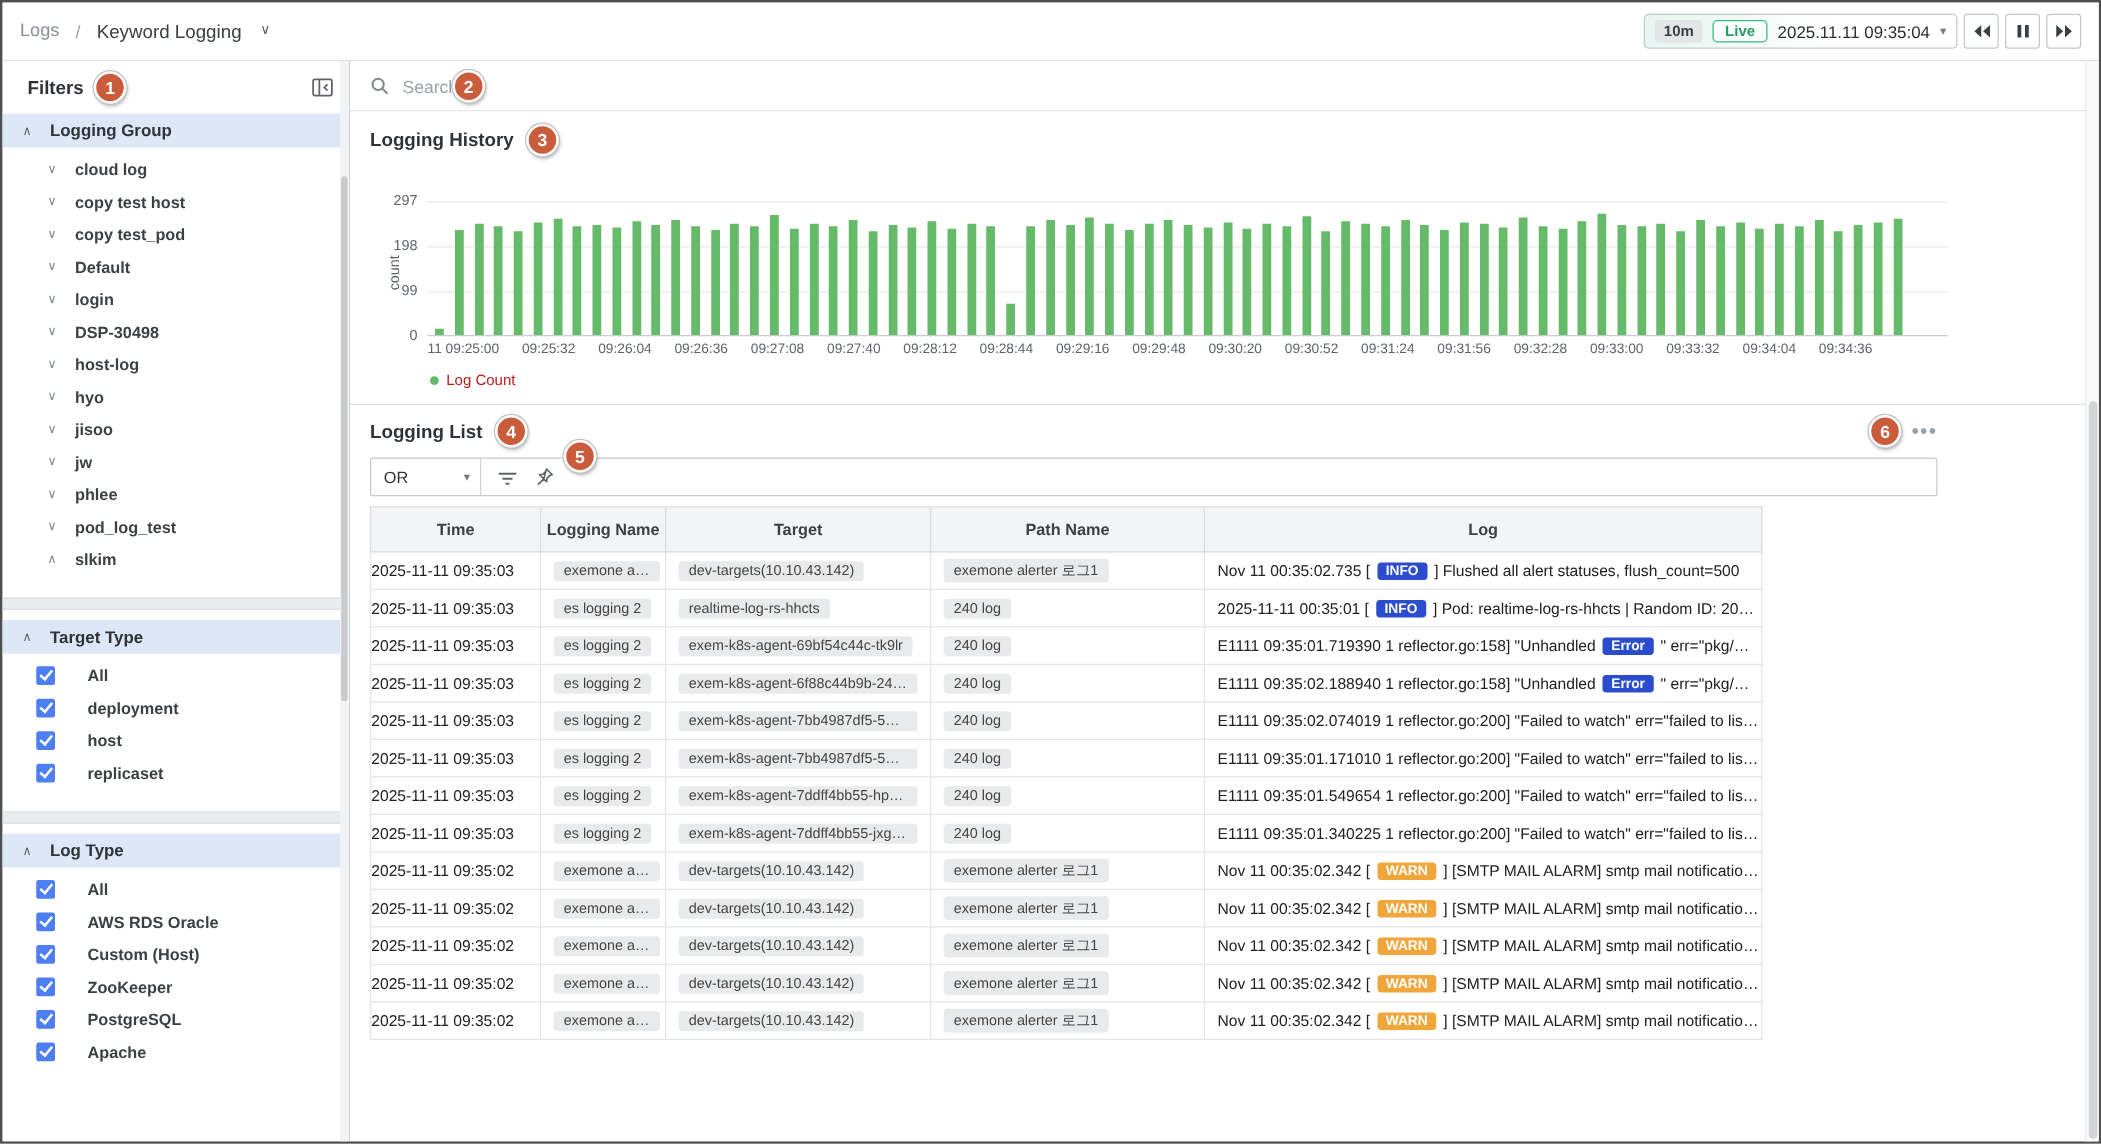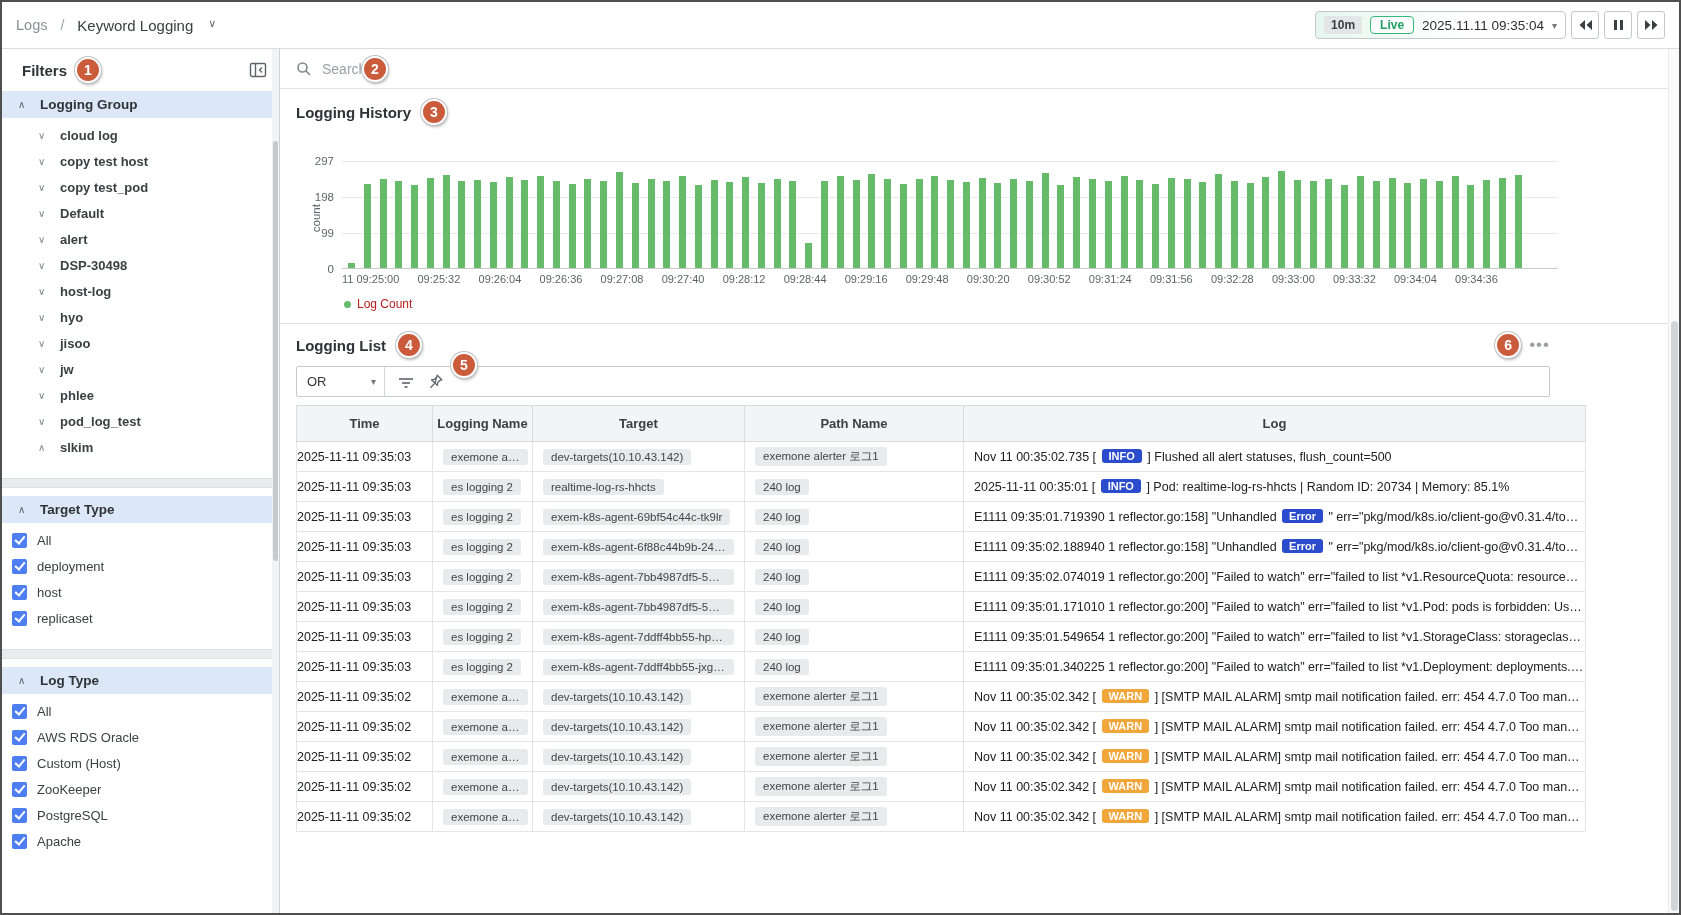--- a/index.html
+++ b/index.html
@@ -32,21 +32,21 @@
   
   .sidebar-header { height:42px; display:flex; align-items:center; padding:0 12px 0 20px; gap:8px; }
   .sidebar-title { font-size:15px; font-weight:bold; color:#2f3337; }
   .collapse-btn { margin-left:auto; cursor:pointer; display:flex; }
   .section-header { height:27px; background:#dce8f7; display:flex; align-items:center; gap:12px; padding-left:16px; }
   .section-header .chev { color:#5f6368; font-size:10px; width:10px; }
   .section-label { font-weight:bold; font-size:13.5px; color:#2f3337; }
   .tree-item { height:26px; display:flex; align-items:center; gap:12px; padding-left:36px; cursor:pointer; }
   .tree-item .chev { color:#80868b; font-size:10px; width:10px; }
   .tree-item .lbl { font-weight:600; color:#3c4043; font-size:13px; }
-  .cb-item { height:26px; display:flex; align-items:center; gap:10px; padding-left:10px; cursor:pointer; }
+  .cb-item { height:26px; display:flex; align-items:center; gap:26px; padding-left:27px; cursor:pointer;font-weight:bold; }
   .cb-box { width:15px; height:15px; border-radius:2px; background:#4d7ef2; position:relative; flex:none; }
   .cb-box::after { content:""; position:absolute; left:4.5px; top:1.5px; width:4px; height:8px; border:solid #fff; border-width:0 2px 2px 0; transform:rotate(40deg); }
   .cb-lbl { color:#3c4043; font-size:13px; }
   .section-gap { height:10px; background:#e9ecef; border-top:1px solid #dde0e3; border-bottom:1px solid #dde0e3; margin:8px 0; }
   .tree-wrap { padding:4px 0 10px 0; }
   .cb-wrap { padding:4px 0 10px 0; }
   .side-scroll { position:absolute; top:0; right:0; width:7px; height:100%; background:#f2f3f4; }
   .side-scroll .thumb { position:absolute; top:92px; width:5px; left:1px; height:420px; background:#c8cacc; border-radius:3px; }
 
   
@@ -77,21 +77,21 @@
   .list-title-row { display:flex; align-items:center; gap:10px; width:1254px; }
   .dots-menu { margin-left:auto; display:flex; align-items:center; gap:8px; }
   .dots { color:#9aa0a6; font-size:17px; letter-spacing:1px; cursor:pointer; line-height:10px; }
   .toolbar { margin-top:8px; width:1254px; height:31px; border:1px solid #c8cbce; border-radius:2px; display:flex; align-items:center; position:relative; background:#fff; }
   .op-select { width:88px; height:100%; display:flex; align-items:center; padding:0 8px 0 10px; border-right:1px solid #d2d5d8; cursor:pointer; }
   .op-value { font-size:13px; color:#333;text-align:right; }
   .op-caret { margin-left:auto; color:#777; font-size:10px; }
   .tb-icon { margin-left:12px; cursor:pointer; display:flex; }
   .toolbar .numbadge { position:absolute; left:154px; top:-15px; }
 
-  table.logtable { margin-top:8px; border-collapse:collapse; table-layout:fixed; width:1290px; }
+  table.logtable { margin-top:8px; border-collapse:collapse; table-layout:fixed; width:1114px; }
   .logtable th { background:#f2f4f6; font-size:13px; font-weight:bold; color:#3c4043; height:36px; border:1px solid #d9dbde; text-align:center; }
   .logtable td { height:30px; border:1px solid #e3e5e8; font-size:12.5px; color:#202124; overflow:hidden; white-space:nowrap; background:#fff; }
   .logtable td.c-time { text-align:left; }
   .logtable td.c-name, .logtable td.c-target, .logtable td.c-path { padding-left:10px; }
   .logtable td.c-log { padding-left:10px; text-overflow:ellipsis; }
   .pill { display:inline-block; background:#e9eaeb; border-radius:3px; padding:2px 8px; font-size:11.5px; color:#444; max-width:95%; overflow:hidden; text-overflow:ellipsis; white-space:nowrap; vertical-align:middle; }
   .lv { display:inline-block; border-radius:3px; padding:1px 7px; font-size:11px; font-weight:bold; color:#fff; vertical-align:1px; margin:0 2px; }
   .lv-info, .lv-error { background:#2b4ccc; }
   .lv-warn { background:#f0a63a; }
 
@@ -176,21 +176,21 @@
             <div class="tree-item">
               <span class="chev">∨</span>
               <span class="lbl">copy test_pod</span>
             </div>
             <div class="tree-item">
               <span class="chev">∨</span>
               <span class="lbl">Default</span>
             </div>
             <div class="tree-item">
               <span class="chev">∨</span>
-              <span class="lbl">alert</span>
+              <span class="lbl">login</span>
             </div>
             <div class="tree-item">
               <span class="chev">∨</span>
               <span class="lbl">DSP-30498</span>
             </div>
             <div class="tree-item">
               <span class="chev">∨</span>
               <span class="lbl">host-log</span>
             </div>
             <div class="tree-item">

